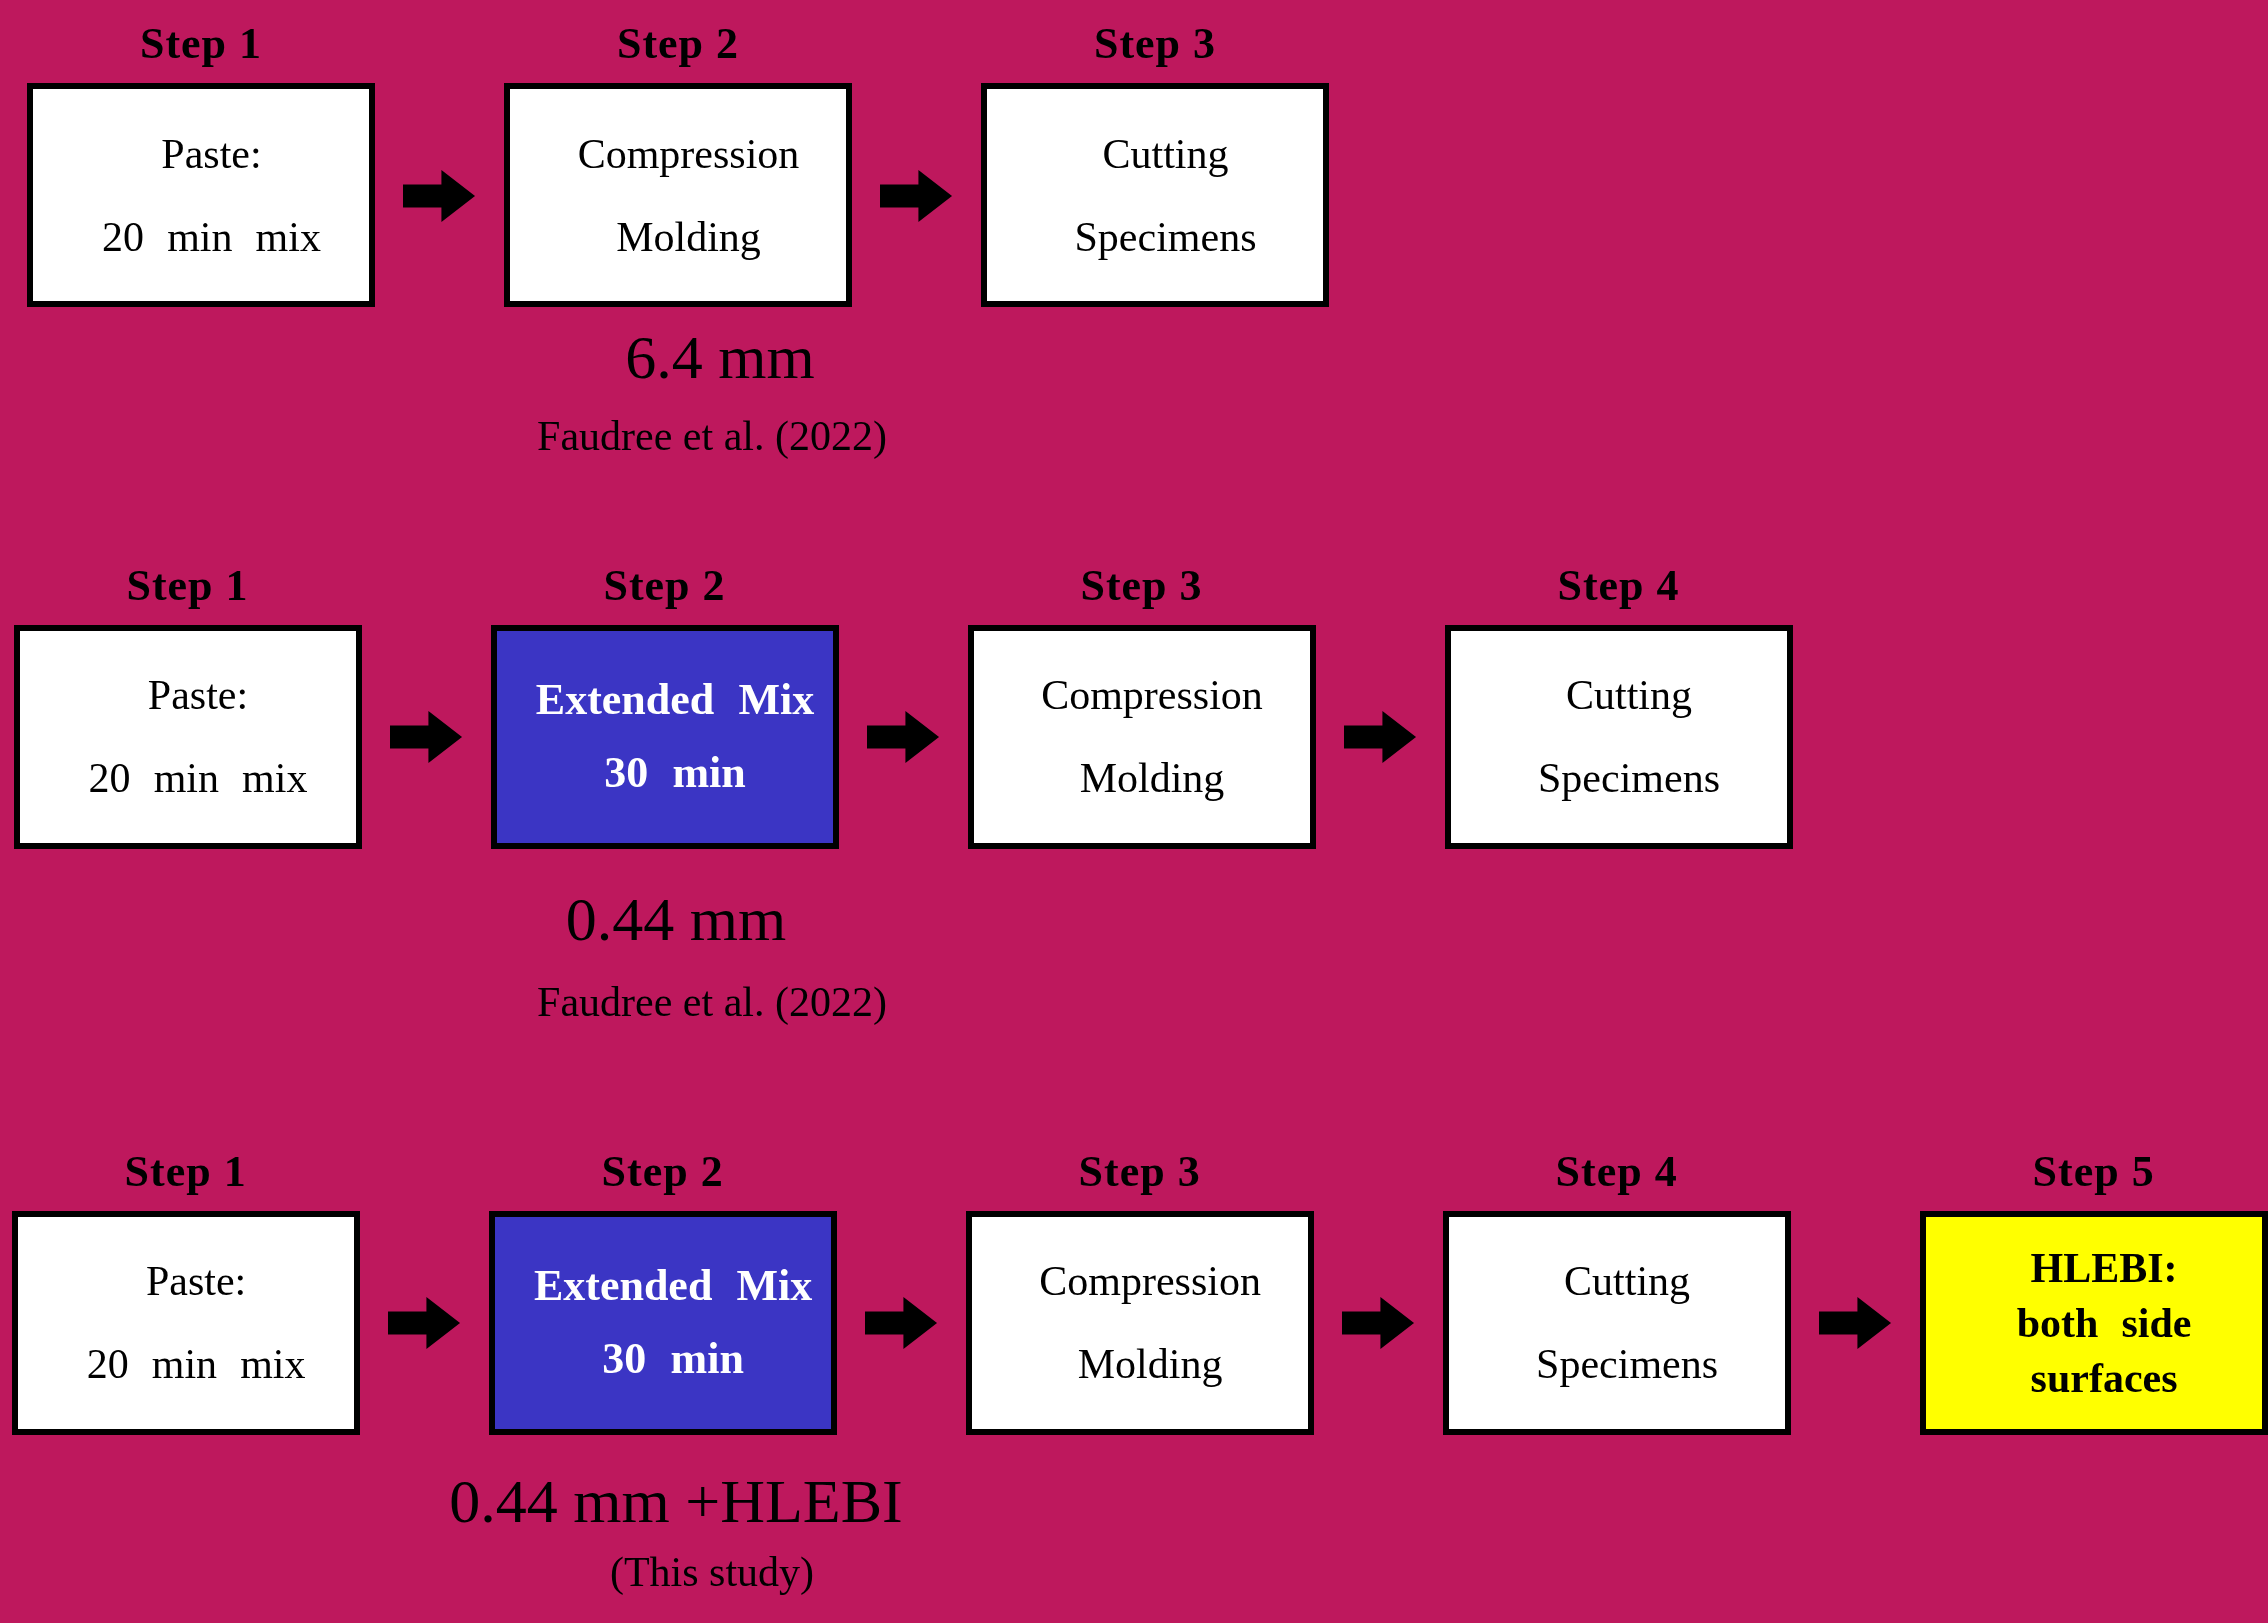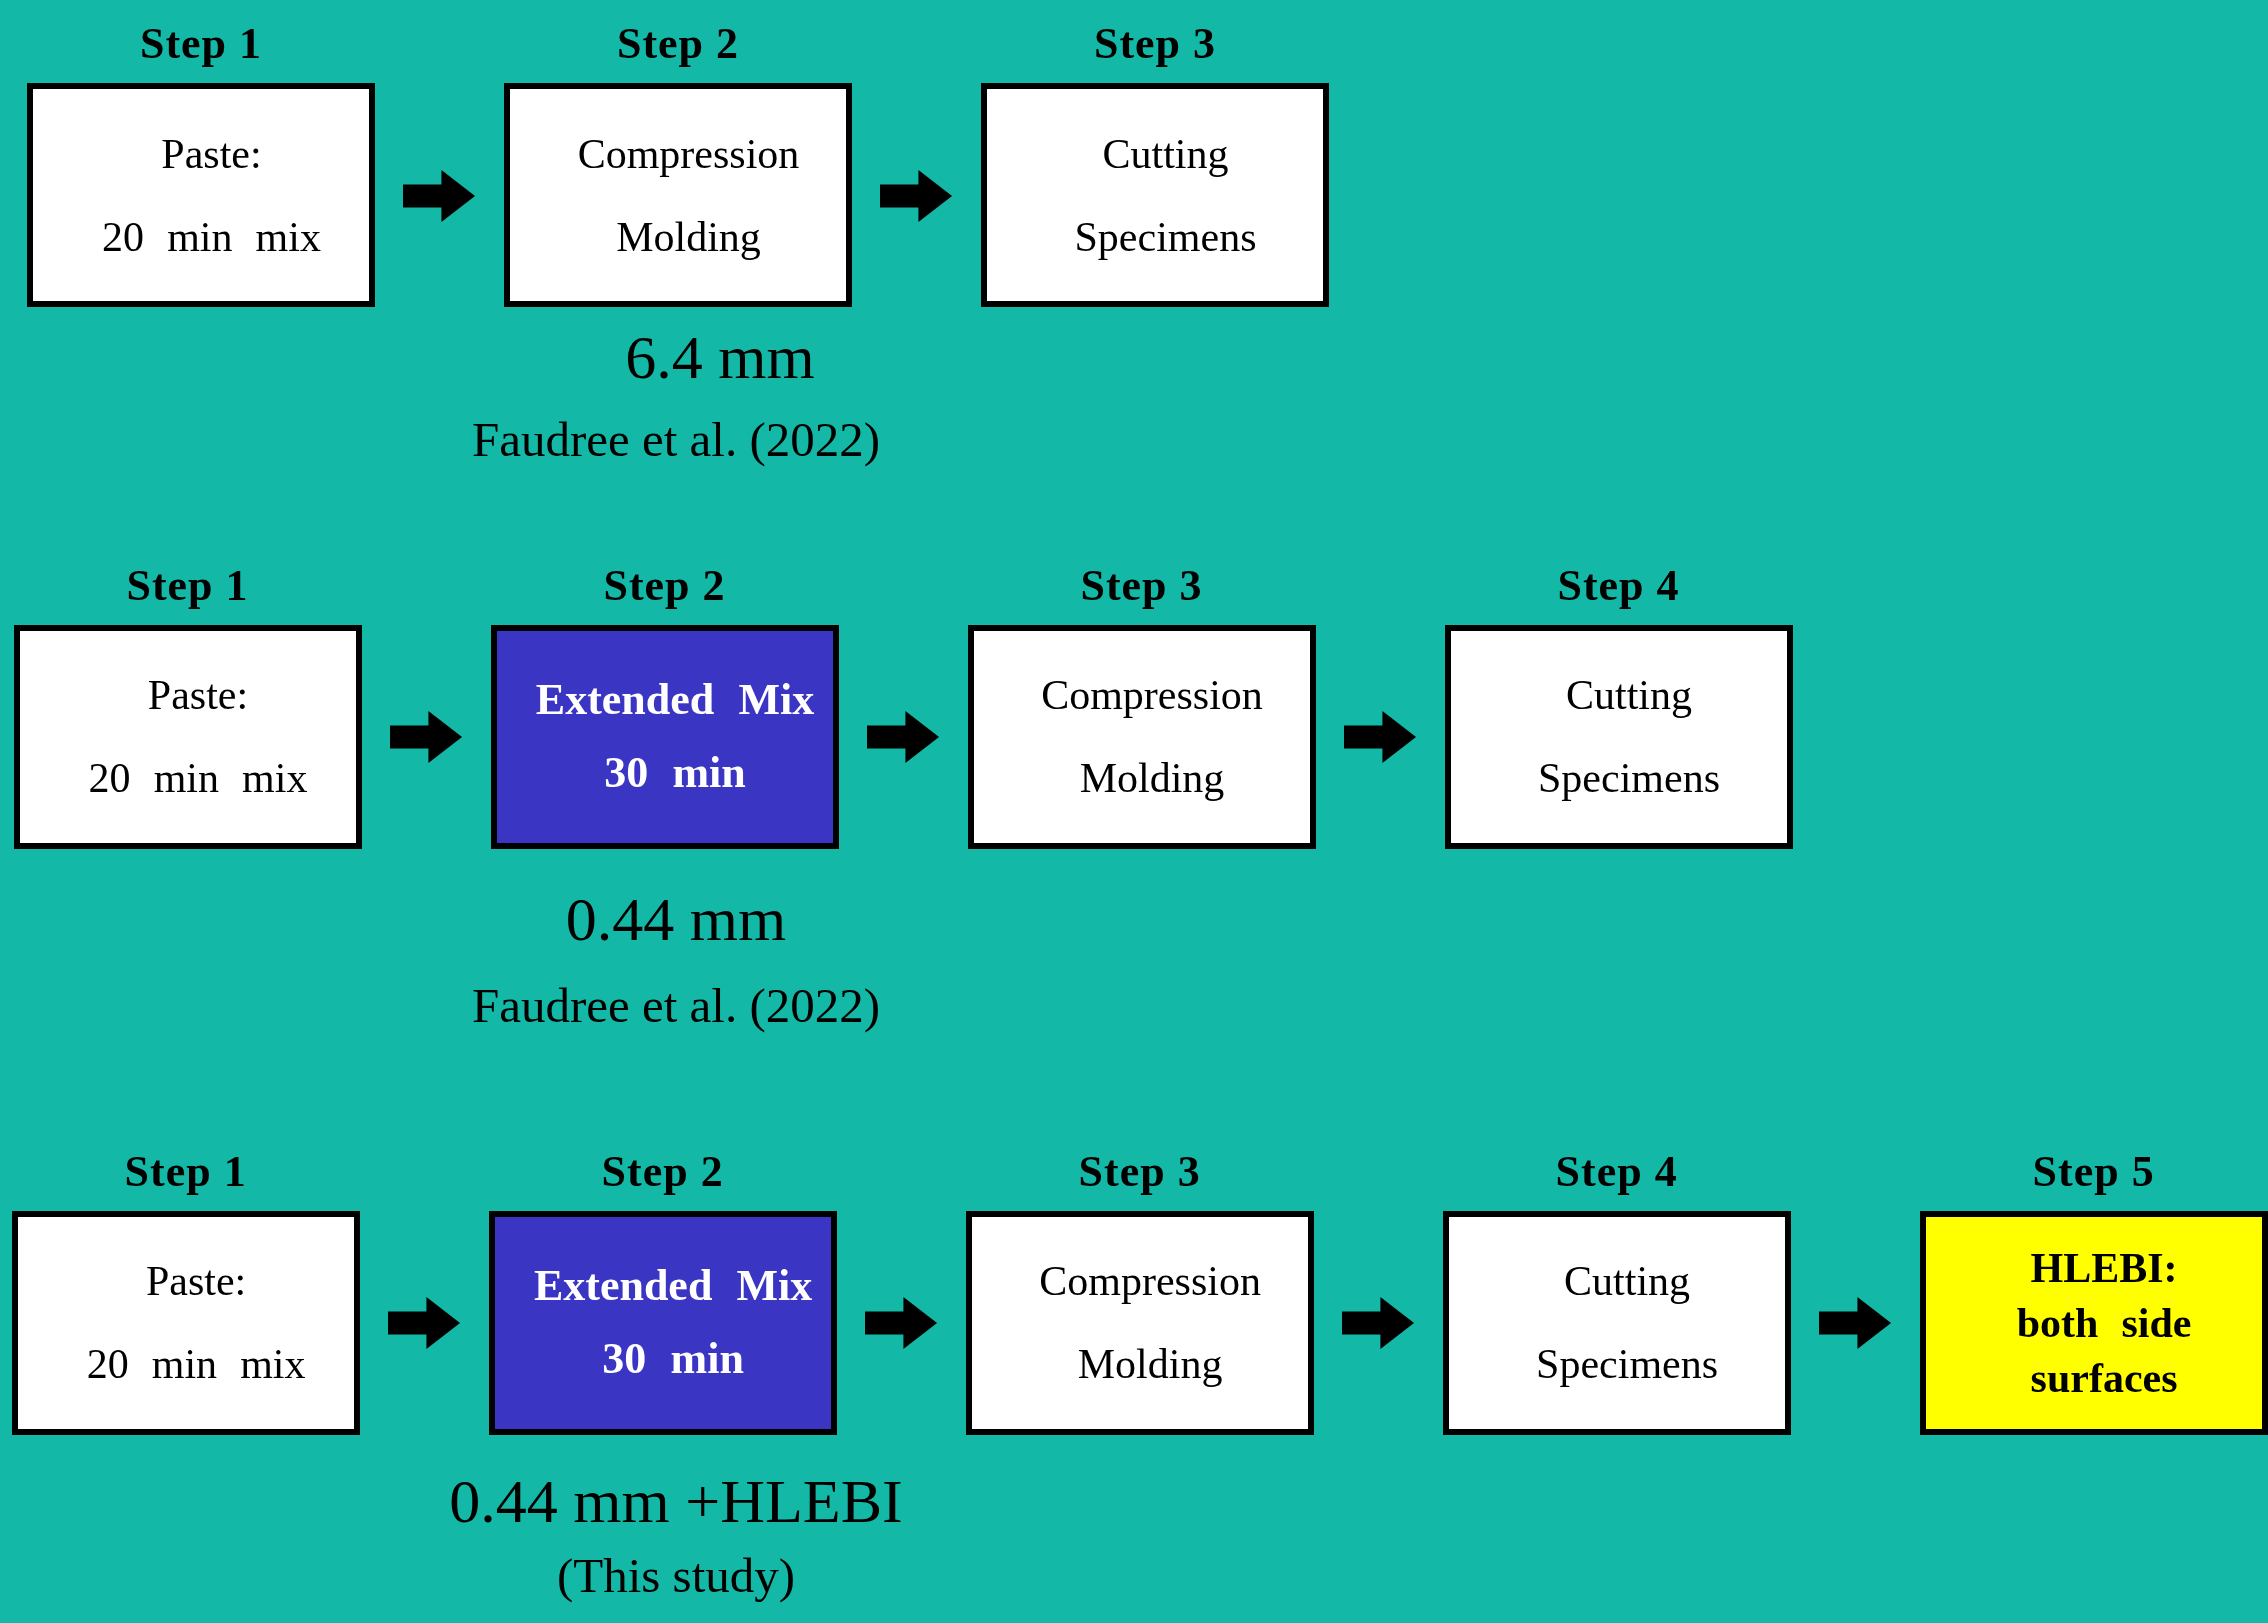--- a/index.html
+++ b/index.html
@@ -1,20 +1,20 @@
 <!DOCTYPE html>
 <html style="--blue_bg: #3B35C4; --blue_text: #FFFFFF; --yellow_bg: #FFFF00; --box_border: #000000; --arrow_color: #000000; --text_color: #000000;"><head>
 <meta charset="utf-8">
 <style>
   html, body { margin: 0; padding: 0; background: #ffffff; }
   .page {
     position: relative;
     width: 2269px;
     height: 1623px;
-    background: #14b8a6;
+    background: #be185d;
     overflow: hidden;
     font-family: "Liberation Serif", serif;
     color: var(--text_color, #000000);
   }
   .flow-row {
     position: absolute;
     display: flex;
     align-items: flex-start;
   }
   .row1 { top: 13.5px;   left: 27px; }
@@ -81,21 +81,21 @@
   .arrow polygon { fill: var(--arrow_color, #000000); }
 
   .caption {
     position: absolute;
     left: 0;
     width: 1352px;
     text-align: center;
     line-height: 1;
   }
   .caption-main { font-size: 62px; }
-  .caption-sub  { font-size: 49px; }
+  .caption-sub  { font-size: 42px; margin-left: 36px; }
   .r1-main { top: 326px; margin-left: 44px;  }
   .r1-sub  { top: 415px;  }
   .r2-main { top: 888px;  }
   .r2-sub  { top: 981px; }
   .r3-main { top: 1470px; }
   .r3-sub  { top: 1551px; }
 </style>
 </head>
 <body>
 

